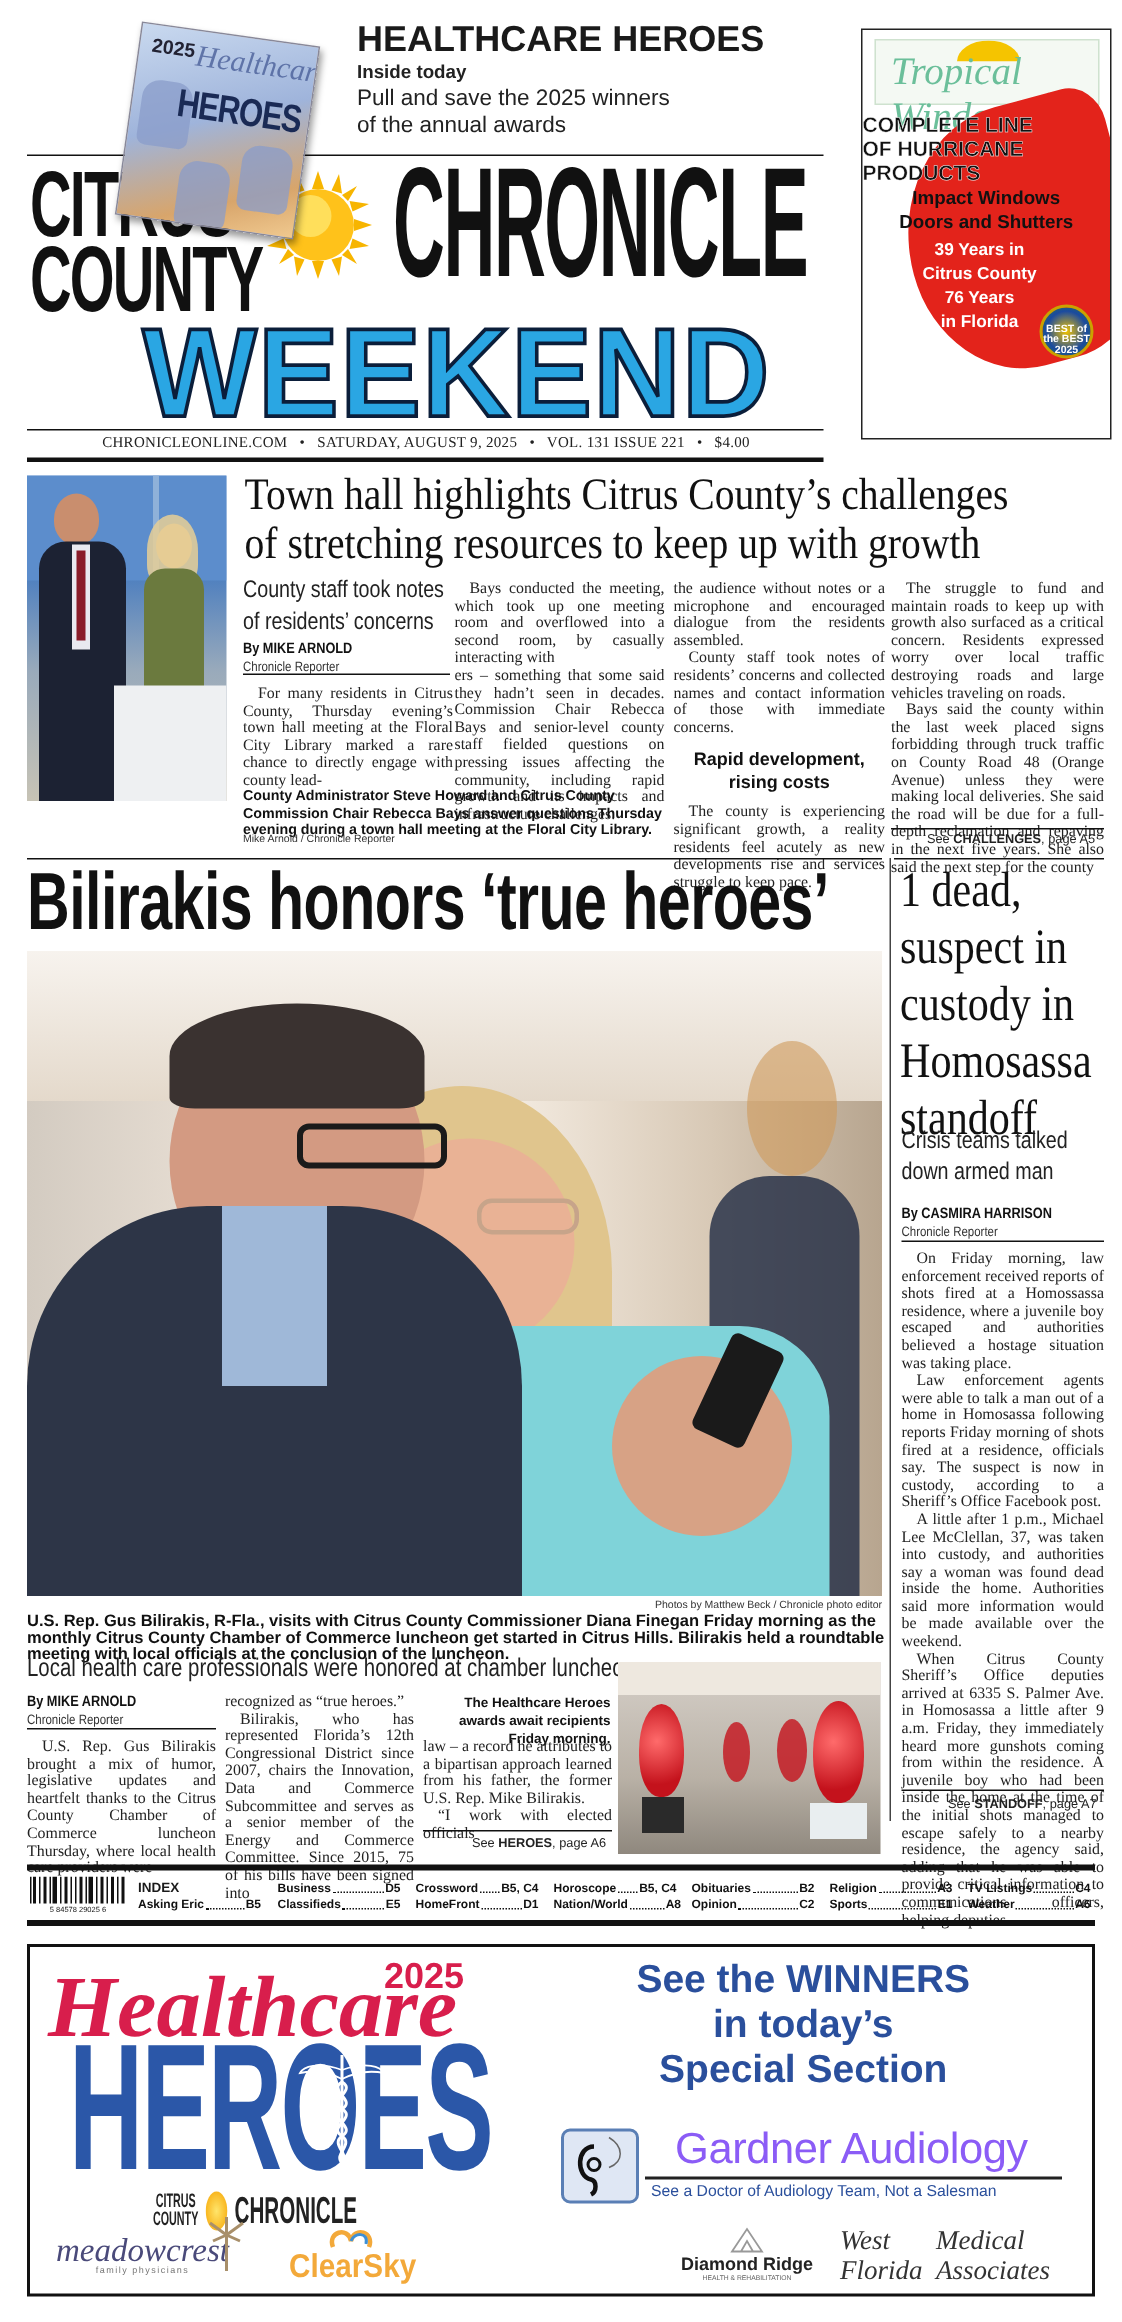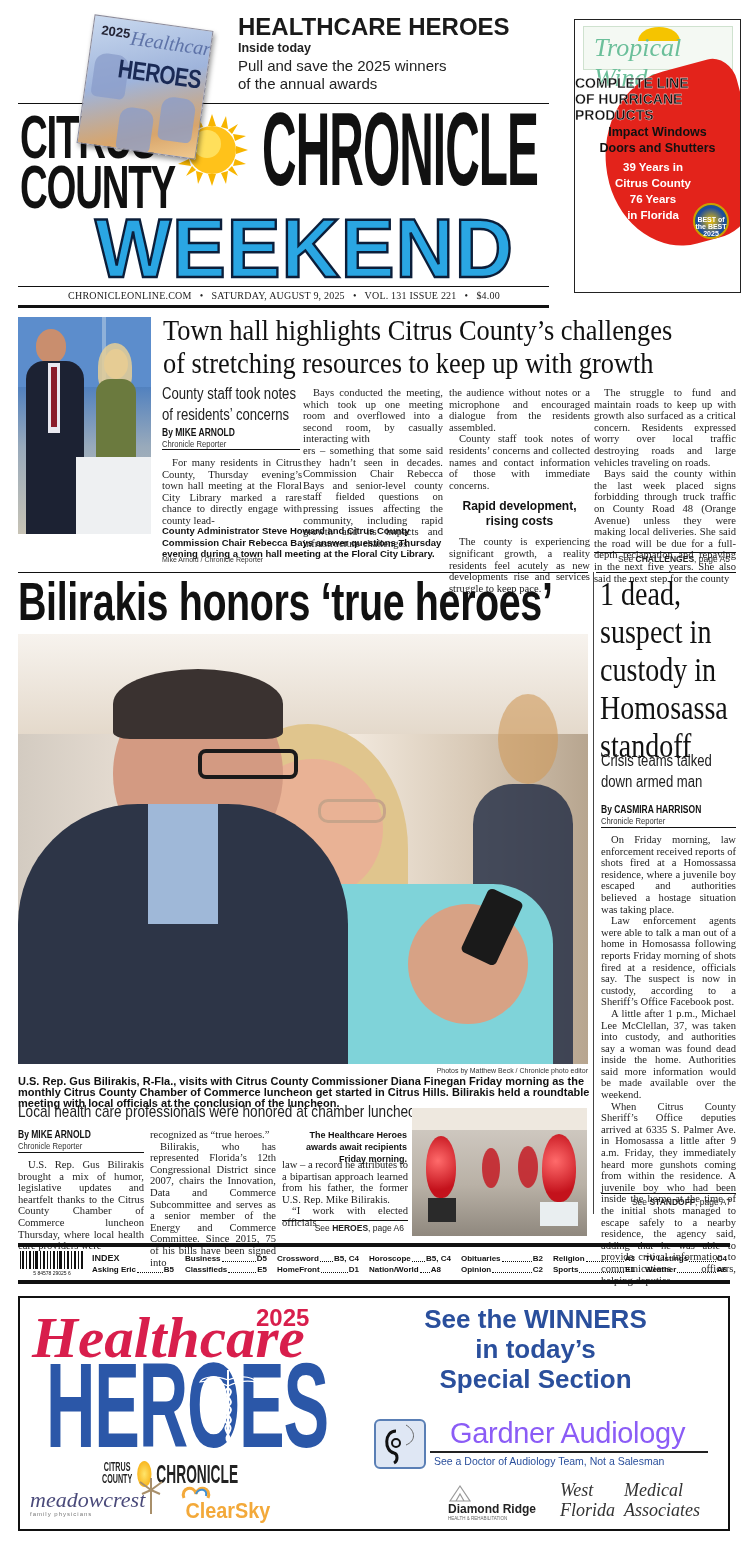--- a/index.html
+++ b/index.html
@@ -67,21 +67,21 @@
 .hh-ad{left:18px;top:1296px;width:712px;height:235px;border:2.5px solid #111;background:#fff;overflow:hidden}
 .hh-script{position:absolute;left:12px;top:10px;font:italic bold 58px/60px "Liberation Serif",serif;color:#d81e4c;transform:scaleX(1.02);transform-origin:left top}
 .hh-2025{position:absolute;left:236px;top:6px;font:bold 24px "Liberation Sans",sans-serif;color:#d81e4c}
 .hh-heroes{position:absolute;left:26px;top:58px;font:bold 120px/98px "Liberation Sans",sans-serif;color:#2b57a8;transform:scaleX(.57);transform-origin:left top;letter-spacing:-2px}
 .hh-mini{position:absolute;left:82px;top:163px;font:bold 25px/26px "Liberation Sans",sans-serif;color:#222;transform:scaleX(.55);transform-origin:left top;white-space:nowrap}
 .hh-see{position:absolute;left:343px;top:6px;width:345px;text-align:center;font:bold 26px/30px "Liberation Sans",sans-serif;color:#2a4f9c}
 .ga-box{position:absolute;left:354px;top:121px;width:52px;height:50px;border:2px solid #5a7fb5;border-radius:6px;background:#dfe7f4}
 .ga-name{position:absolute;left:430px;top:119px;font:29px/32px "Liberation Sans",sans-serif;color:#8b5cf6;letter-spacing:-.3px}
 .ga-rule{position:absolute;left:410px;top:153px;width:278px;height:1.5px;background:#222}
 .ga-tag{position:absolute;left:414px;top:157px;font:10.5px "Liberation Sans",sans-serif;color:#2a4f9c}
-.sponsor{position:absolute;top:182px;height:45px;display:flex;justify-content:center}
+.sponsor{position:absolute;top:182px;height:45px;display:flex;align-items:center;justify-content:center}
 </style>
 </head>
 <body>
 
 <div class="abs promo-cover">
   <div class="fist" style="left:6px;top:36px"></div>
   <div class="fist" style="left:78px;top:70px"></div>
   <div class="fist" style="left:38px;top:86px"></div>
   <span class="yr">2025</span>
   <span class="hc">Healthcare</span>
@@ -322,21 +322,21 @@
 <div class="idx" style="left:277px;top:1264px;width:82px">
     <span>HomeFront</span>
     <span class="dots"></span>
     <span>D1</span>
   </div>
 <div class="idx" style="left:369px;top:1253px;width:82px">
     <span>Horoscope</span>
     <span class="dots"></span>
     <span>B5, C4</span>
   </div>
-<div class="idx" style="left:369px;top:1264px;width:72px">
+<div class="idx" style="left:369px;top:1264px;width:85px">
     <span>Nation/World</span>
     <span class="dots"></span>
     <span>A8</span>
   </div>
 <div class="idx" style="left:461px;top:1253px;width:82px">
     <span>Obituaries</span>
     <span class="dots"></span>
     <span>B2</span>
   </div>
 <div class="idx" style="left:461px;top:1264px;width:82px">

